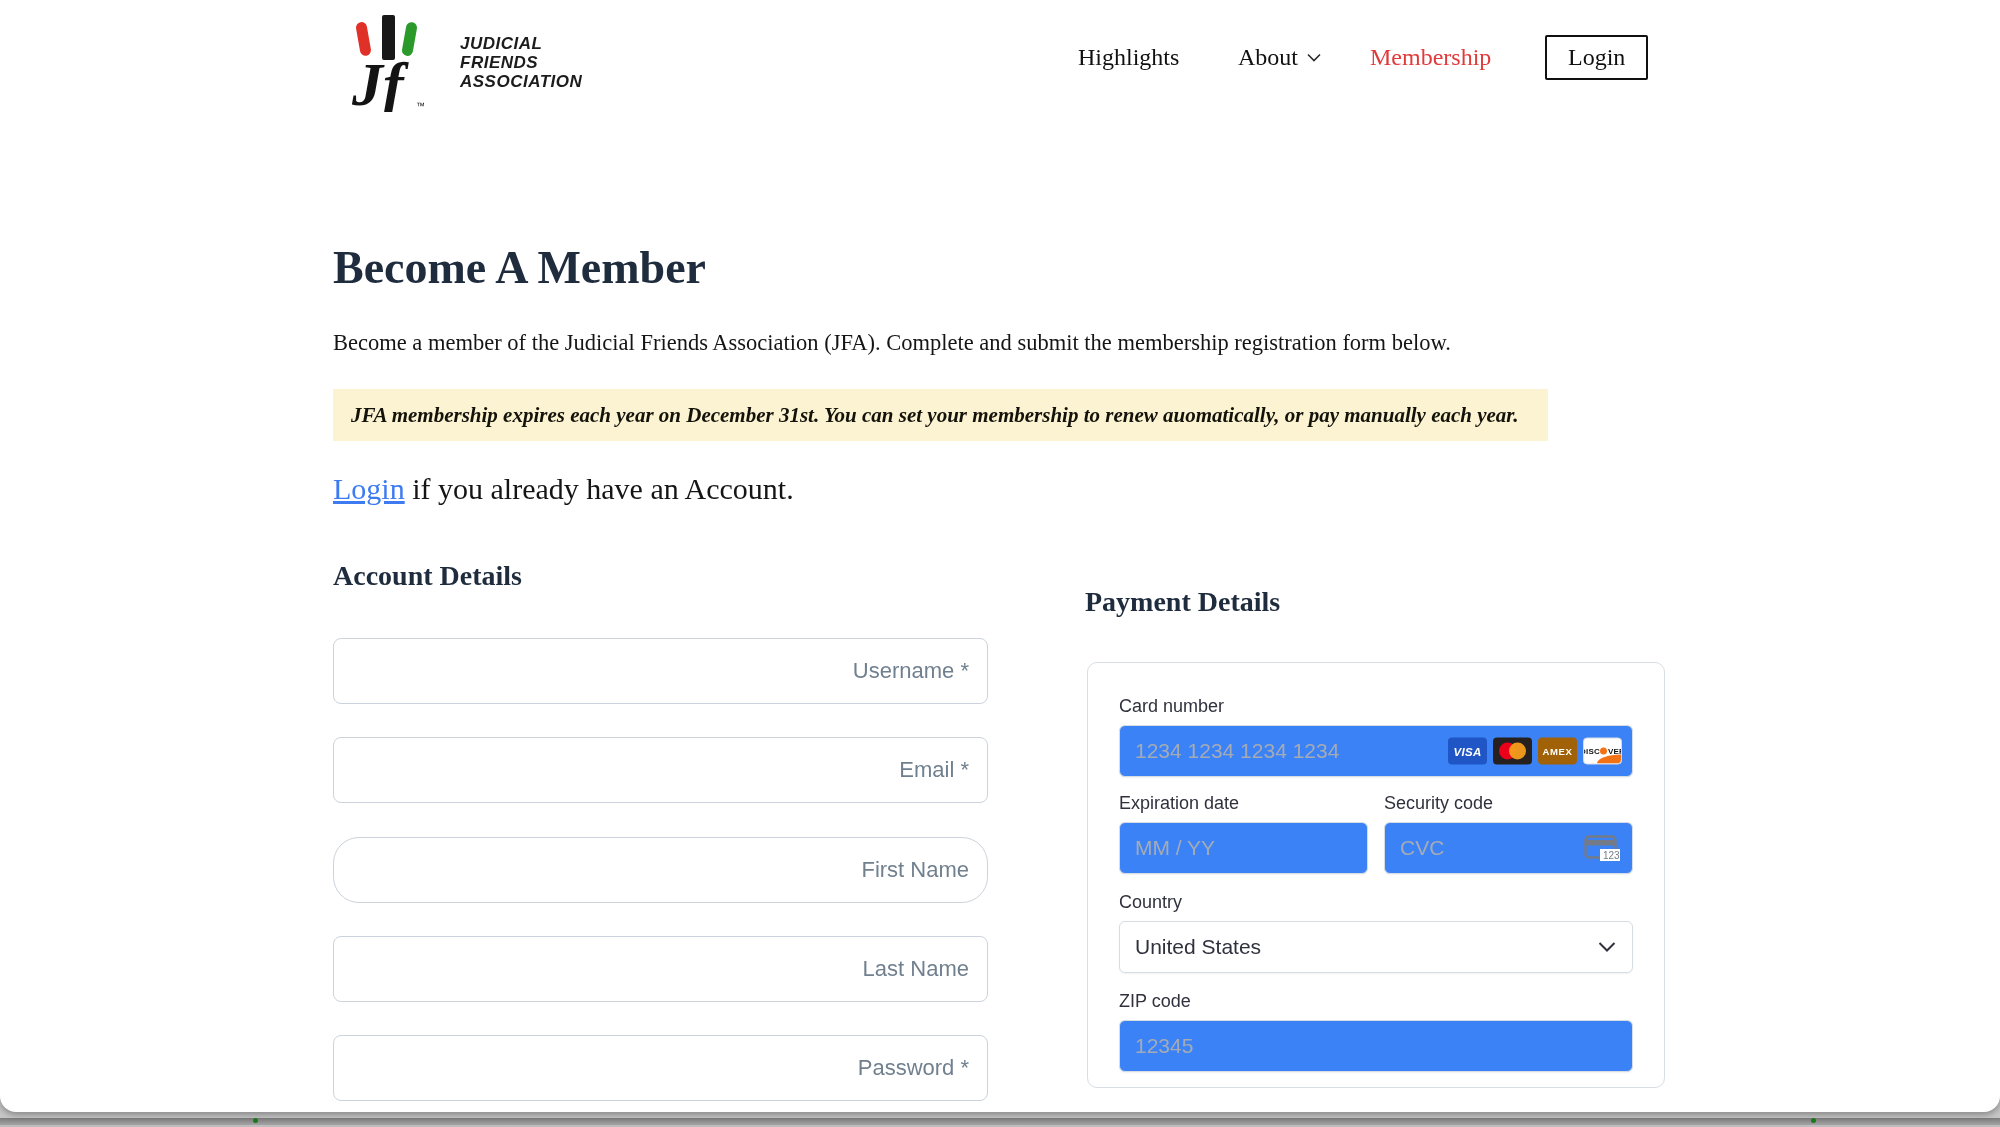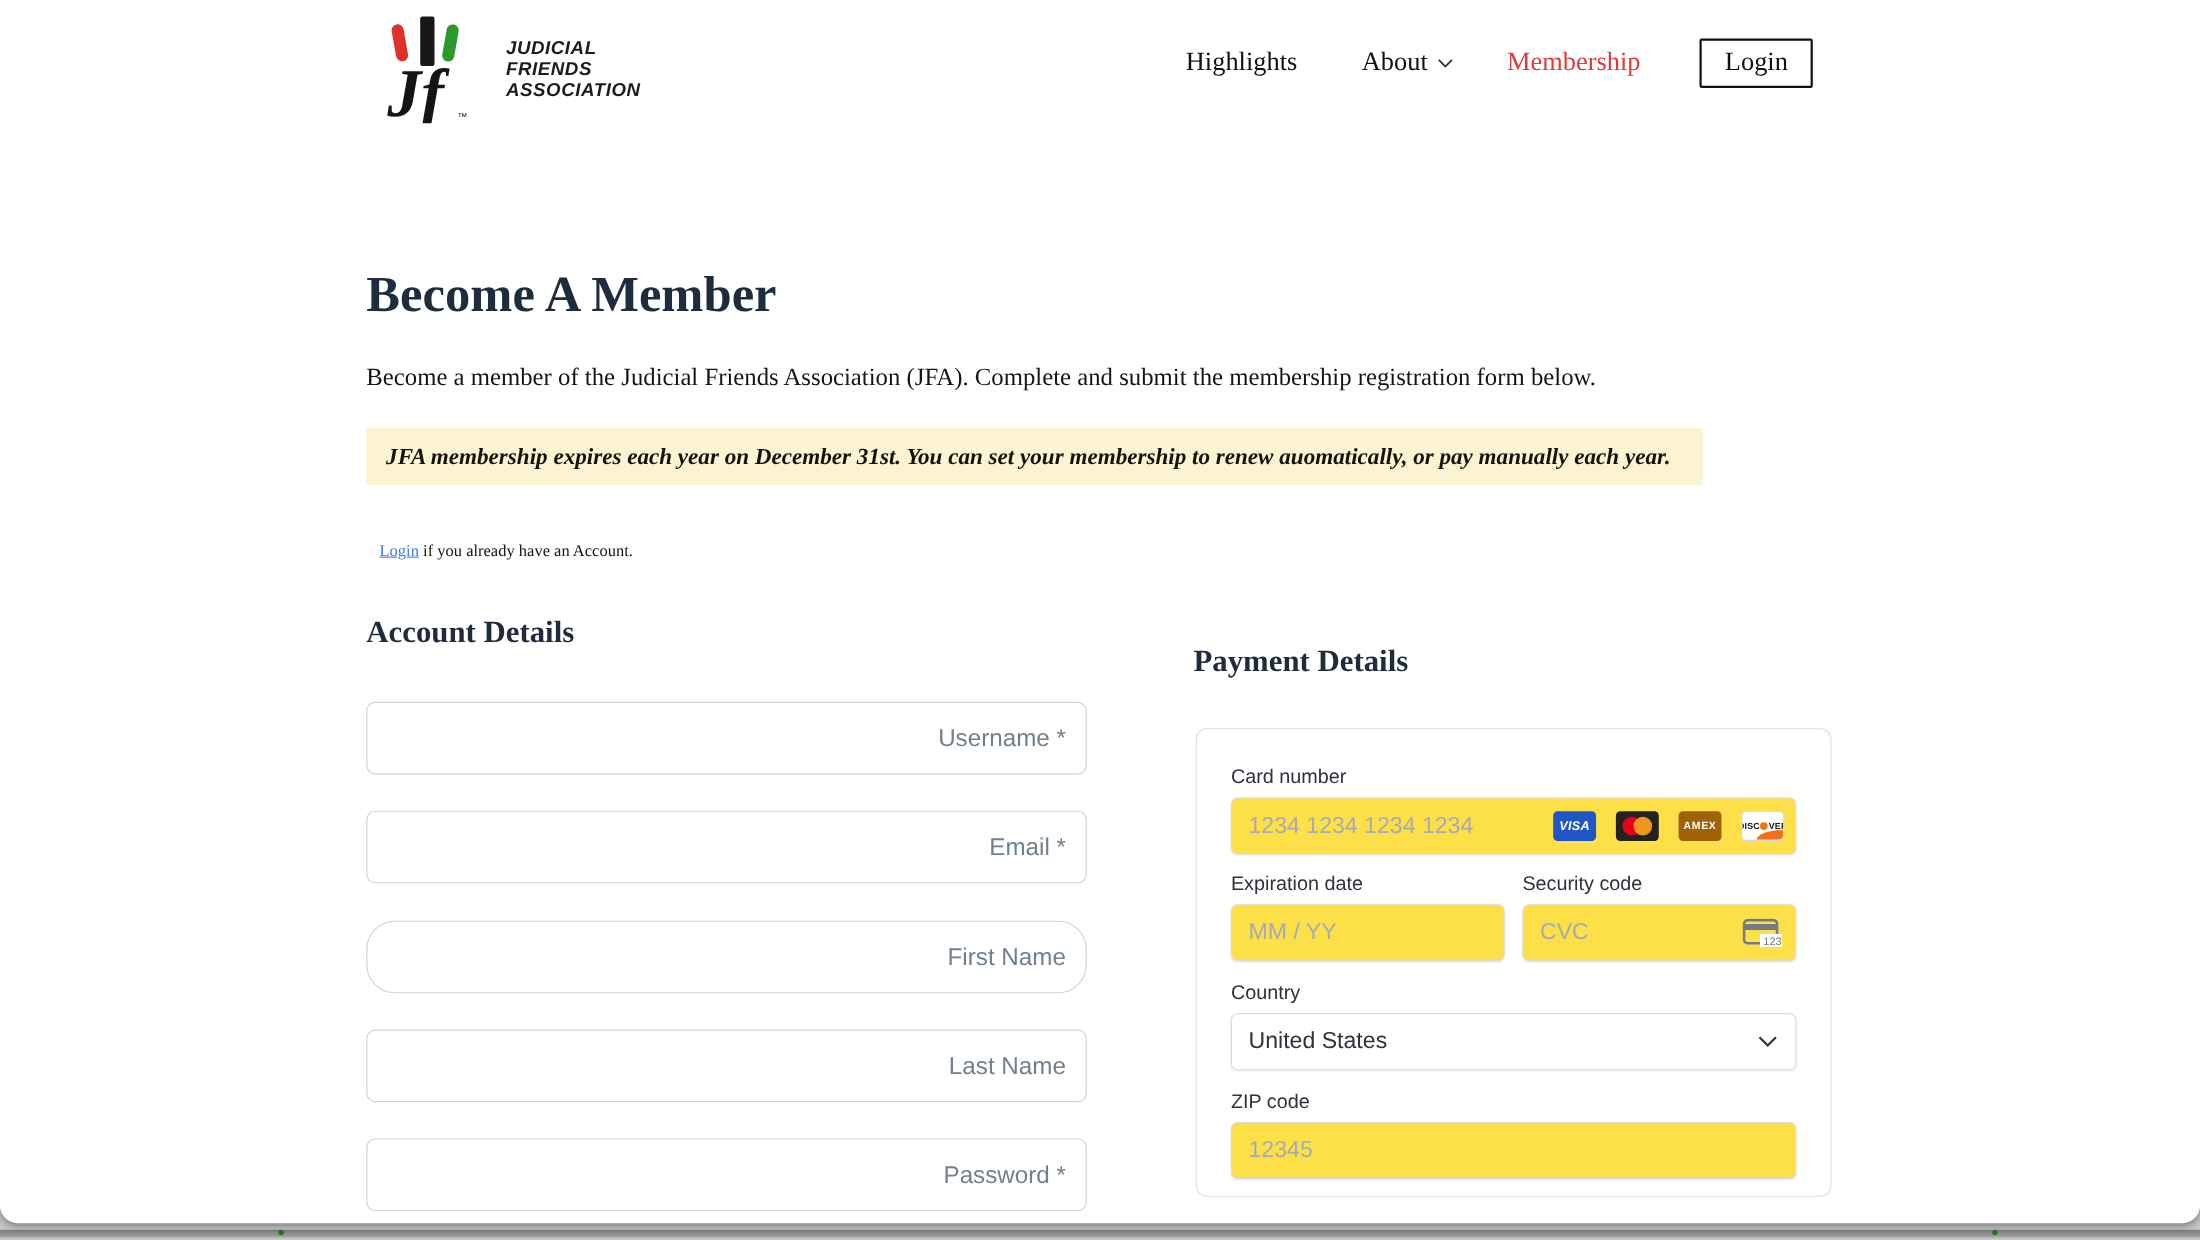--- a/index.html
+++ b/index.html
@@ -37,21 +37,21 @@
     padding:7px 21px;cursor:pointer;
   }
 
   
   .page-title{position:absolute;left:333px;top:238px;font-size:46px;line-height:60px;
     font-weight:700;color:#1f2c3e;margin:0;}
   .intro{position:absolute;left:333px;top:326px;width:1180px;font-size:22.5px;line-height:34px;color:#151515;margin:0;}
   .notice{position:absolute;left:333px;top:389px;width:1215px;height:52px;box-sizing:border-box;
     background:var(--note-bg);font-size:21px;font-weight:700;font-style:italic;color:#14130b;
     line-height:52px;padding-left:18px;white-space:nowrap;}
-  .login-line{position:absolute;left:333px;top:472px;font-size:15px;line-height:34px;color:#151515;margin:12px;}
+  .login-line{position:absolute;left:333px;top:472px;font-size:30px;line-height:34px;color:#151515;margin:0;}
   .login-line a{color:var(--link-blue);text-decoration:underline;cursor:pointer;}
 
   
   .section-h{font-size:28px;font-weight:600;color:#1f2c3e;margin:0;position:absolute;}
   .account-h{left:333px;top:560px;}
   .acct-input{
     position:absolute;left:333px;width:655px;height:66px;box-sizing:border-box;
     border:1px solid #ccd3dc;border-radius:8px;background:#fff;
     font-family:"Liberation Sans",sans-serif;font-size:22px;color:#1f2c3e;
     padding:0 18px;outline:none;text-align:right;
@@ -63,37 +63,37 @@
   .payment-h{left:1085px;top:586px;}
   .pay-card{
     position:absolute;left:1087px;top:662px;width:578px;height:426px;box-sizing:border-box;
     border:1px solid #d9dee5;border-radius:10px;background:#fff;
     padding:33px 31px 0;font-family:"Liberation Sans",sans-serif;
   }
   .pc-label{font-size:18px;color:#30313d;margin:0 0 8px;}
   .pc-box{position:relative;}
   .pc-input{
     width:100%;height:52px;box-sizing:border-box;border:1px solid #d8dce3;border-radius:6px;
-    background:#fde047;box-shadow:0 1px 2px rgba(20,30,50,.06);
+    background:#3b82f6;box-shadow:0 1px 2px rgba(20,30,50,.06);
     font-family:"Liberation Sans",sans-serif;font-size:21px;color:#30313d;
     padding:0 15px;outline:none;
   }
   .pc-input::placeholder{color:#a5abb5;opacity:1;}
   .pc-row{display:flex;gap:16px;margin-top:16px;}
   .pc-col{flex:1;min-width:0;}
   .mt{margin-top:18px;}
   .pc-select{
     position:relative;height:52px;box-sizing:border-box;border:1px solid #d8dce3;border-radius:6px;
     background:#fff;box-shadow:0 1px 2px rgba(20,30,50,.06);
     font-size:21px;color:#30313d;display:flex;align-items:center;padding:0 15px;cursor:pointer;
   }
   .pc-select .chev{position:absolute;right:16px;top:50%;transform:translateY(-50%);}
 
   
-  .brand-row{position:absolute;right:11px;top:50%;transform:translateY(-50%);display:flex;gap:18px;}
+  .brand-row{position:absolute;right:11px;top:50%;transform:translateY(-50%);display:flex;gap:6px;}
   .brand{width:39px;height:27px;border-radius:4px;position:relative;overflow:hidden;
     display:flex;align-items:center;justify-content:center;box-sizing:border-box;}
   .brand-visa{background:#1f55c4;}
   .brand-visa span{color:#fff;font-style:italic;font-weight:700;font-size:11.5px;letter-spacing:.3px;}
   .brand-mc{background:#26211f;}
   .mc-c{position:absolute;width:17px;height:17px;border-radius:50%;top:5px;}
   .mc-red{background:#eb001b;left:6px;}
   .mc-org{background:#f79e1b;left:16px;opacity:.95;}
   .brand-amex{background:#a16207;}
   .brand-amex span{color:#fff;font-weight:700;font-size:9.5px;letter-spacing:.6px;}

